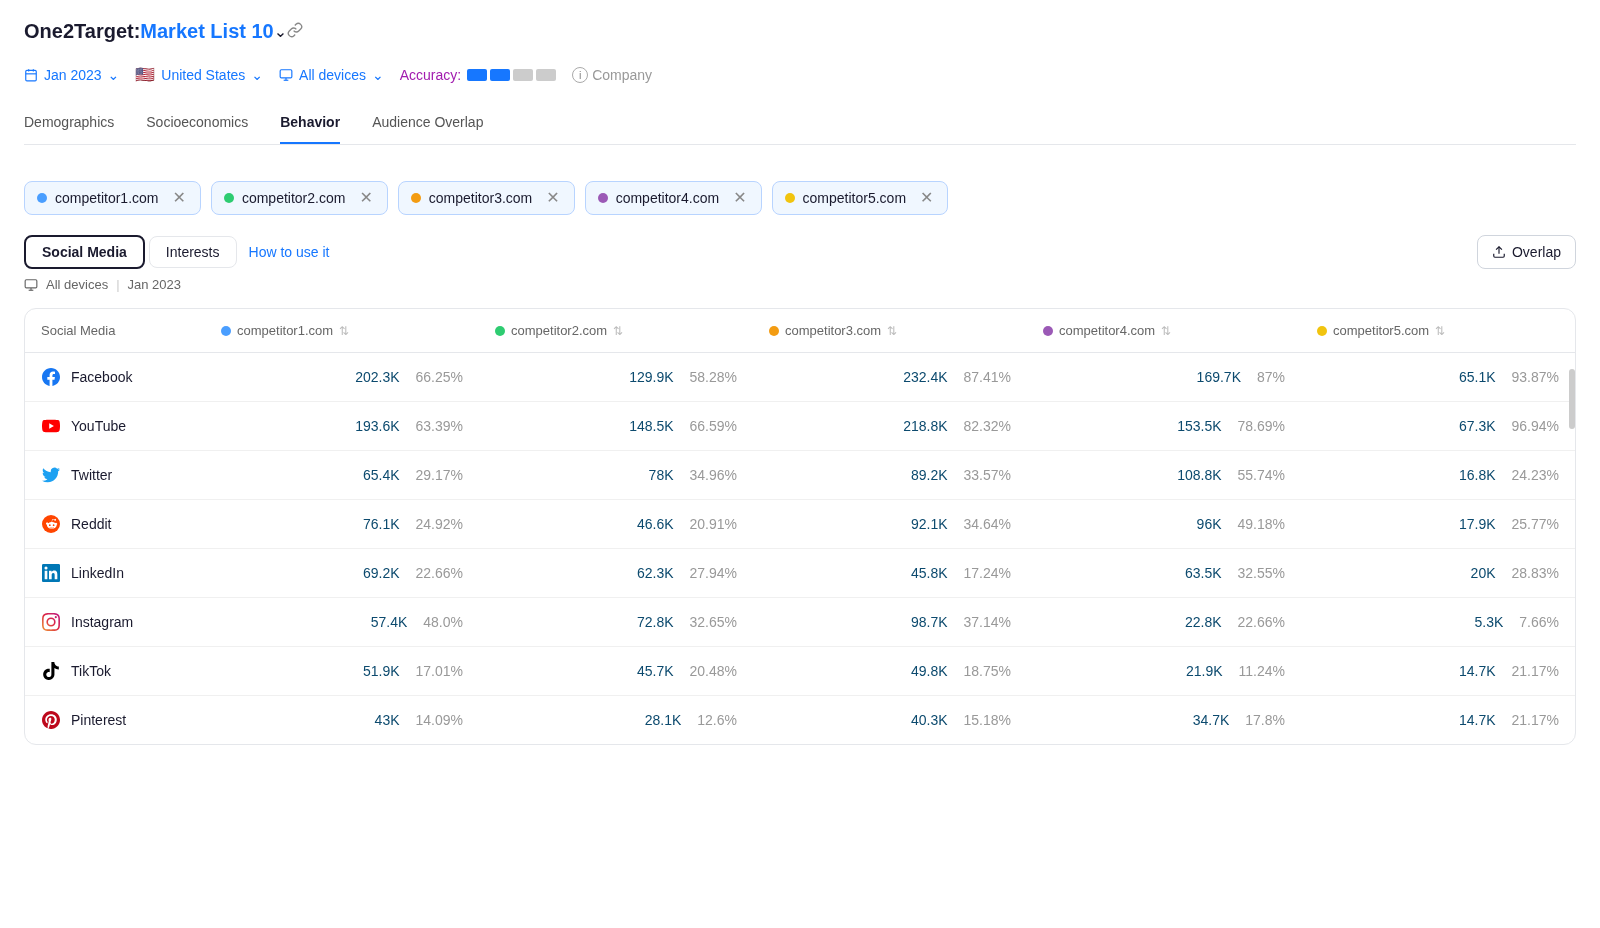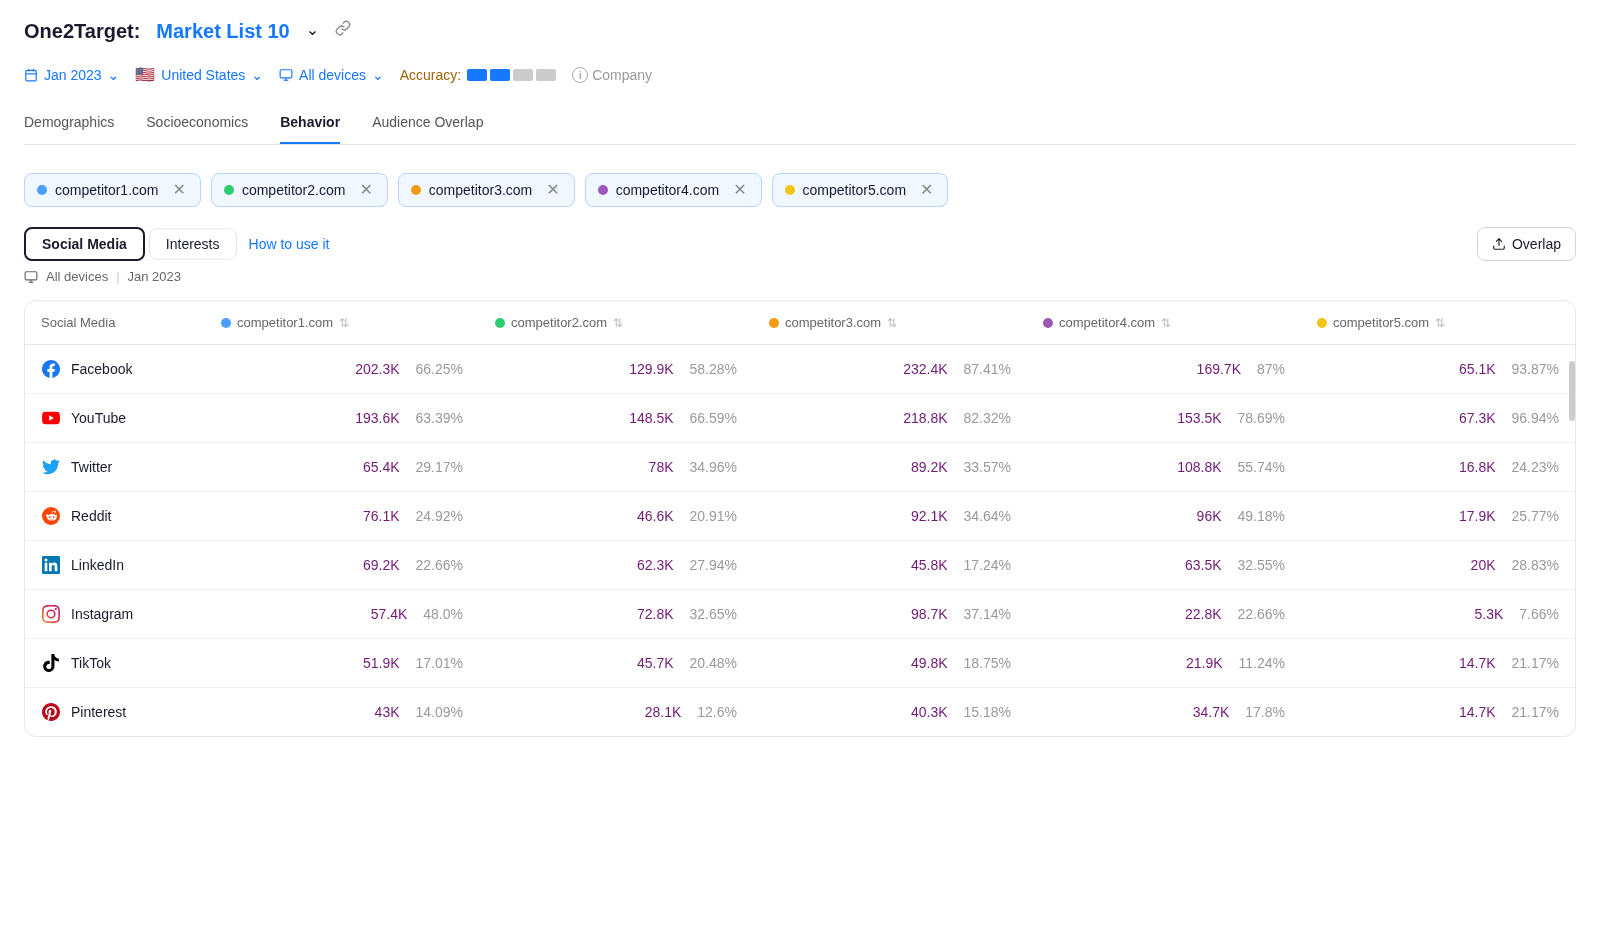--- a/index.html
+++ b/index.html
@@ -1,42 +1,42 @@
 <!DOCTYPE html>
 <html><head>
   <meta charset="utf-8">
   <style>
     * { box-sizing: border-box; margin: 0; padding: 0; }
     body { font-family: -apple-system, BlinkMacSystemFont, 'Segoe UI', sans-serif; background: #f0f2f5; font-size: 14px; color: #1a1a2e; }
     .app-container { background: #fff; min-height: 928px; width: 1600px; padding: 20px 24px; }
     
     
     .header { display: flex; align-items: center; justify-content: space-between; margin-bottom: 18px; }
-    .header-left { display: flex; gap: 16px; }
+    .header-left { display: flex; align-items: center; gap: 0; }
     .app-name { font-size: 20px; font-weight: 600; color: #1a1a2e; }
     .market-name { font-size: 20px; font-weight: 700; color: #1677ff; }
     .chevron-icon { color: #1a1a2e; font-size: 16px; cursor: pointer; }
     .link-icon { color: #888; font-size: 16px; cursor: pointer; }
     .header-right { display: flex; align-items: center; gap: 10px; }
     .expand-btn { border: 1px solid #d0d5dd; border-radius: 8px; background: #fff; padding: 8px 10px; cursor: pointer; font-size: 16px; color: #555; }
     .create-list-btn { background: #18b26a; color: #fff; border: none; border-radius: 8px; padding: 9px 18px; font-size: 14px; font-weight: 600; cursor: pointer; display: flex; align-items: center; gap: 6px; }
     .download-btn { background: #18b26a; color: #fff; border: none; border-radius: 8px; padding: 9px 12px; font-size: 16px; cursor: pointer; }
 
     
     .filter-bar { display: flex; align-items: center; gap: 16px; margin-bottom: 16px; }
     .filter-btn { display: flex; align-items: center; gap: 6px; border: none; background: none; cursor: pointer; color: #1677ff; font-size: 14px; font-weight: 500; padding: 4px 0; }
     .filter-btn .flag { font-size: 16px; }
     .filter-btn svg { width: 14px; height: 14px; }
-    .accuracy-section { display: flex; align-items: center; gap: 6px; color: #a16207; font-size: 14px; }
+    .accuracy-section { display: flex; align-items: center; gap: 6px; color: #a21caf; font-size: 14px; }
     .accuracy-bars { display: flex; gap: 3px; }
     .acc-bar { height: 12px; border-radius: 2px; }
     .company-info { display: flex; align-items: center; gap: 4px; color: #999; font-size: 14px; cursor: pointer; }
 
     
-    .nav-tabs { display: flex; gap: 32px; border-bottom: 1px solid #e5e7eb; margin-bottom: 28px; }
+    .nav-tabs { display: flex; gap: 32px; border-bottom: 1px solid #e5e7eb; margin-bottom: 36px; }
     .nav-tab { padding: 10px 0 12px; font-size: 14px; color: #555; cursor: pointer; border-bottom: 2px solid transparent; }
     .nav-tab.active { color: #1a1a2e; font-weight: 600; border-bottom: 2px solid #1677ff; }
 
     
     .competitors-row { display: flex; gap: 10px; margin-bottom: 20px; flex-wrap: wrap; }
     .competitor-chip { display: flex; align-items: center; gap: 8px; border: 1px solid #b8d4ff; border-radius: 8px; padding: 8px 12px; background: #f0f7ff; font-size: 14px; color: #1a1a2e; }
     .chip-dot { width: 10px; height: 10px; border-radius: 50%; flex-shrink: 0; }
     .chip-close { background: none; border: none; cursor: pointer; color: #888; font-size: 16px; line-height: 1; padding: 0 2px; margin-left: 4px; }
 
     
@@ -57,21 +57,21 @@
     .data-table thead tr { border-bottom: 1px solid #e5e7eb; }
     .data-table th { padding: 14px 16px; text-align: left; font-size: 13px; color: #666; font-weight: 500; white-space: nowrap; }
     .col-header { display: flex; align-items: center; gap: 6px; }
     .col-dot { width: 10px; height: 10px; border-radius: 50%; flex-shrink: 0; }
     .sort-icon { color: #bbb; font-size: 12px; cursor: pointer; }
     .data-table tbody tr { border-bottom: 1px solid #f0f0f0; }
     .data-table tbody tr:last-child { border-bottom: none; }
     .data-table td { padding: 14px 16px; font-size: 14px; }
     .social-media-cell { display: flex; align-items: center; gap: 10px; text-align: center; }
     .social-icon { width: 20px; height: 20px; display: flex; align-items: center; justify-content: center; font-size: 16px; }
-    .count-cell { text-align: right; color: #701a75; font-weight: 500; }
+    .count-cell { text-align: right; color: #0c4a6e; font-weight: 500; }
     .pct-cell { text-align: right; color: #999; }
     .value-pair { display: flex; justify-content: flex-end; gap: 16px; }
     .scroll-thumb { position: absolute; right: 0; top: 0; width: 6px; height: 40%; background: #bbb; border-radius: 3px; }
   </style>
 </head>
 <body>
 
 <div class="app-container">
 
   <div class="header">

